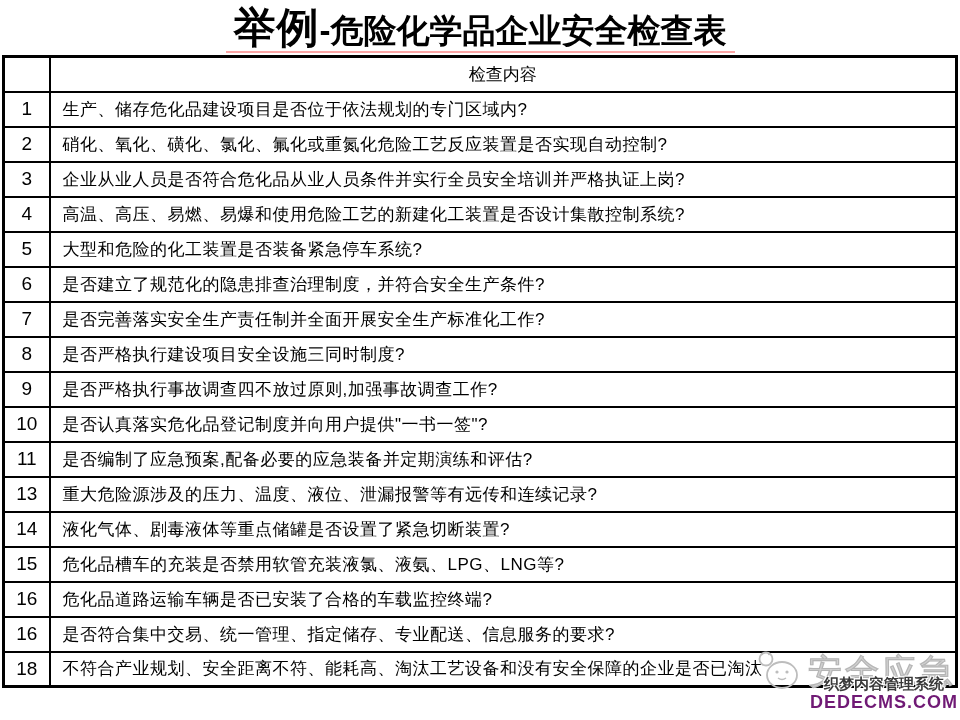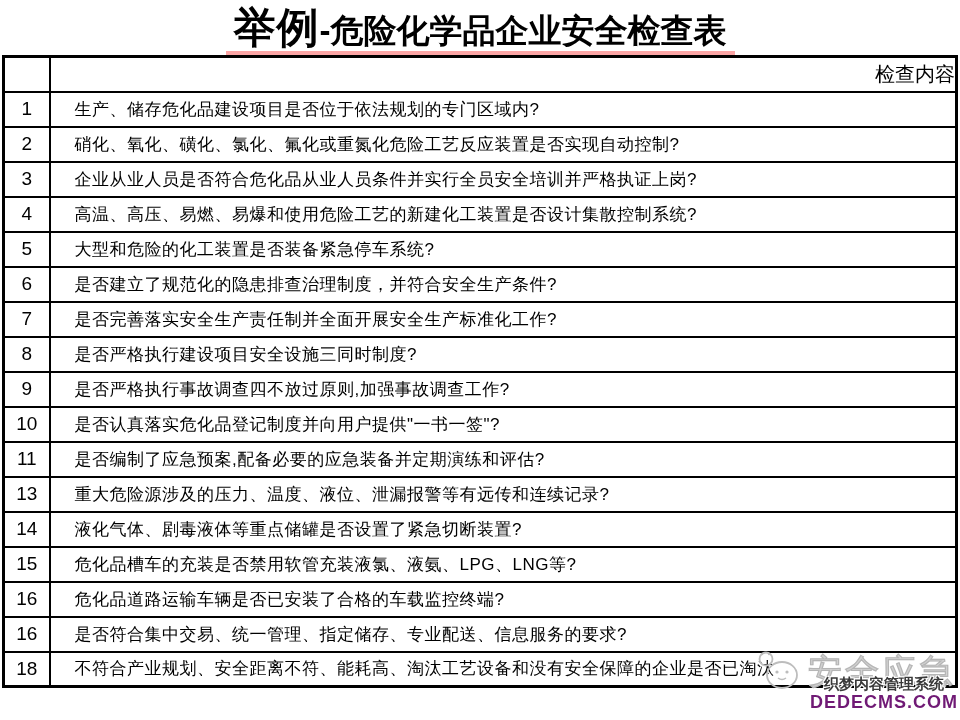--- a/index.html
+++ b/index.html
@@ -7,21 +7,21 @@
   body {
     font-family:"Liberation Sans","DejaVu Sans",sans-serif;
     color:#000;
     position:relative;
   }
 
   
   .title-row { text-align:center; margin-top:5px; height:50px; }
   .title-wrap {
     display:inline-block;
-    border-bottom:8px solid #fca5a5;
+    border-bottom:2px solid #fca5a5;
     padding:0 8px 1px 8px;
     line-height:1.08;
     white-space:nowrap;
   }
   .title-big  { font-size:42px; letter-spacing:1px; }
   .title-small{ font-size:33px; }
 
   
   table.check-table {
     position:absolute;
@@ -35,25 +35,25 @@
   .check-table th, .check-table td {
     border:2px solid #000;
     height:35px;
     overflow:hidden;
     white-space:nowrap;
     vertical-align:middle;
   }
   .num-col, .num-cell { width:46px; text-align:center; }
   .check-table th {
     font-weight:normal;
-    font-size:20px;
-    text-align:right;
+    font-size:17px;
+    text-align:center;
   }
   td.num-cell { font-size:19px; }
-  td.content-cell { font-size:17px; padding-left:24px; letter-spacing:0.5px; }
+  td.content-cell { font-size:17px; padding-left:12px; letter-spacing:0.5px; }
 
   
   .wm-logo {
     position:absolute; top:648px; right:4px;
     display:flex; align-items:center; gap:3px;
     pointer-events:none;
   }
   .wm-logo-text {
     font-size:34px;
     letter-spacing:3px;

